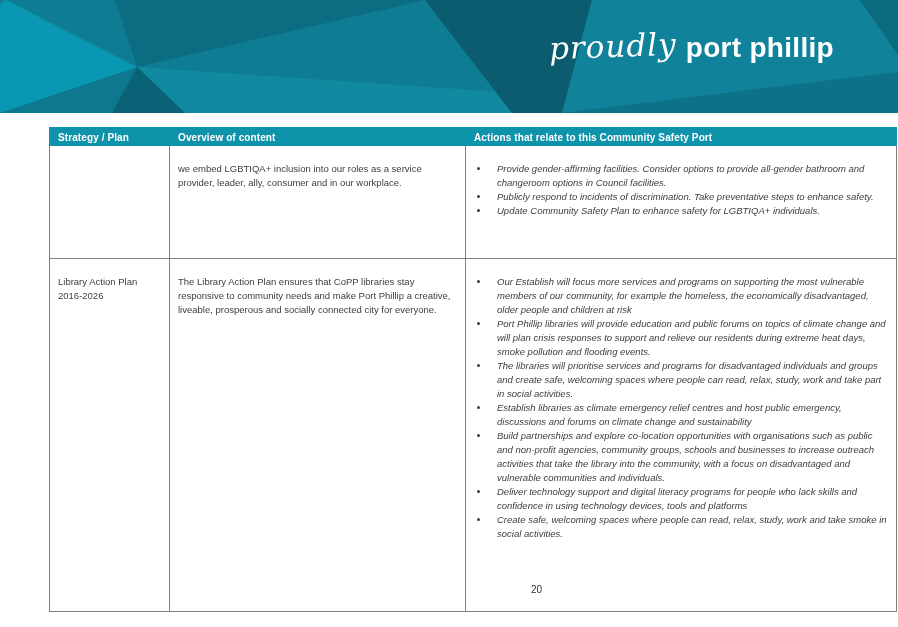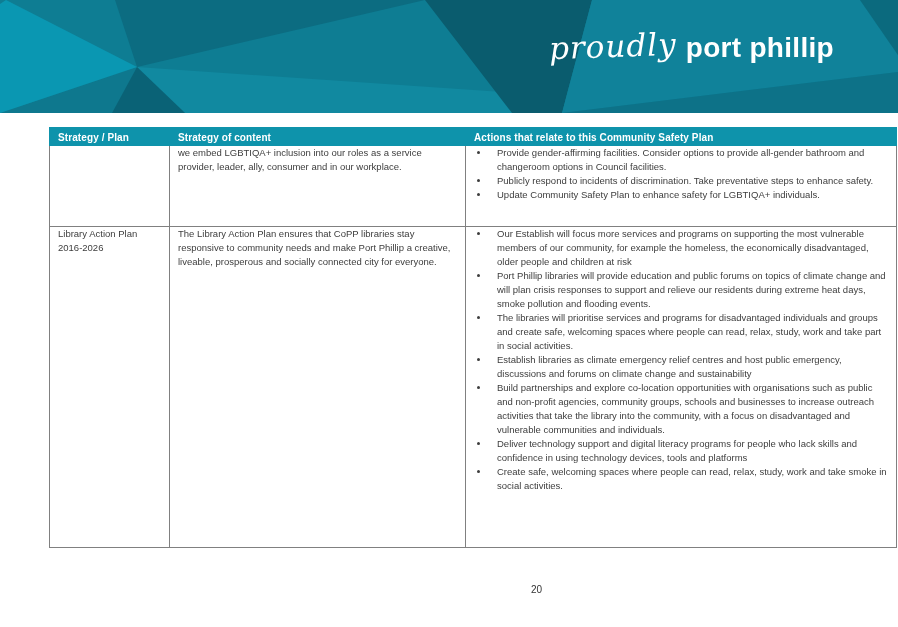--- a/index.html
+++ b/index.html
@@ -66,29 +66,30 @@
     height: 12px;
     border: 1px solid #0E93AB;
     letter-spacing: 0.1px;
   }
   .strategy-table td {
     border: 1px solid #808080;
     vertical-align: top;
     font-size: 9.5px;
     line-height: 14px;
     color: #3d3d3d;
-    padding: 0 8px;
+    padding: 16px 8px;
     background: #ffffff;
   }
   .strategy-table tbody tr:nth-child(1) td { height: 80px; }
   .strategy-table tbody tr:nth-child(2) td { height: 320px; }
   .strategy-table ul {
     margin: 0;
     padding: 0 0 0 16px;
     list-style-type: disc;
+    font-style: italic;
   }
   .strategy-table li {
     padding-left: 7px;
     margin: 0;
   }
 
   
   .page-number {
     position: absolute;
     top: 584px;
@@ -123,22 +124,22 @@
 
   <table class="strategy-table">
     <colgroup>
       <col class="c1">
         <col class="c2">
         <col class="c3">
     </colgroup>
     <thead>
       <tr>
         <th>Strategy / Plan</th>
-        <th>Strategy of content</th>
-        <th>Actions that relate to this Community Safety Plan</th>
+        <th>Overview of content</th>
+        <th>Actions that relate to this Community Safety Port</th>
       </tr>
     </thead>
     <tbody id="strategy-table-body">
         <tr>
           <td></td>
           <td>we embed LGBTIQA+ inclusion into our roles as a service provider, leader, ally, consumer and in our workplace.</td>
           <td>
             <ul>
               <li>Provide gender-affirming facilities. Consider options to provide all-gender bathroom and changeroom options in Council facilities.</li>
               <li>Publicly respond to incidents of discrimination. Take preventative steps to enhance safety.</li>

